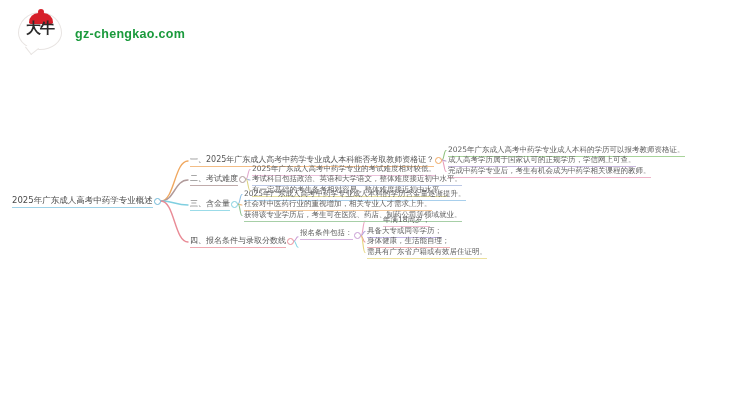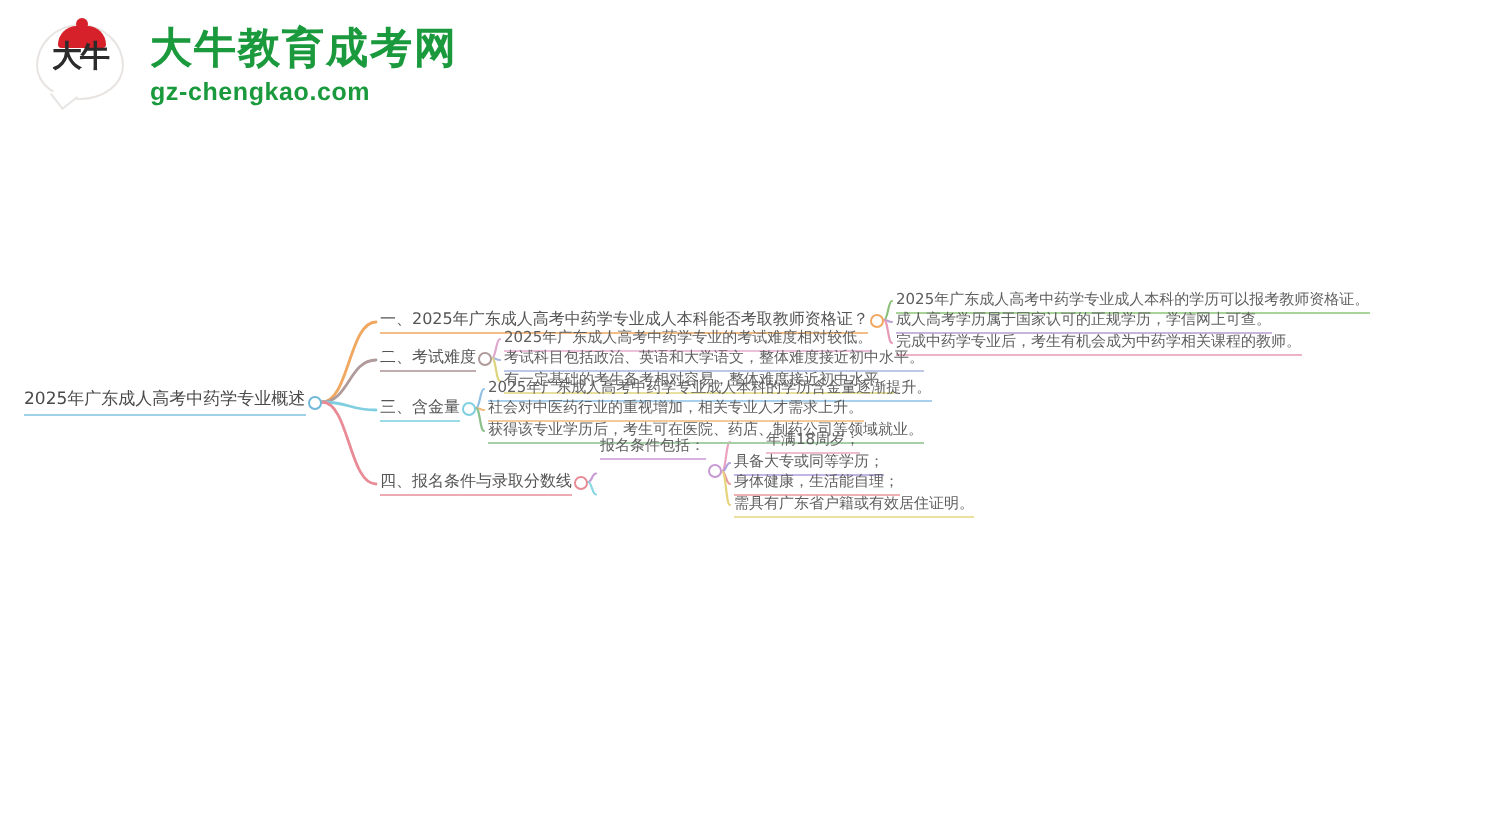--- a/index.html
+++ b/index.html
@@ -154,21 +154,20 @@
 
 <div id="header">
   <div id="logo-block">
     <div id="logo-mark">
       <div class="bubble"></div>
       <div class="bubble-tail"></div>
       <div class="redcap"></div>
       <div class="cn">大牛</div>
     </div>
     <div id="logo-text">
-      <div id="logo-cn">大牛教育成考网</div>
       <div id="logo-en">gz-chengkao.com</div>
     </div>
   </div>
 </div>
 
 <div id="mindmap">
   <svg id="edges" viewBox="0 0 750 410" width="750" height="410">
       <path d="M161,201 C174.5,201 174.5,161 188,161" stroke="#f0a860" stroke-width="1.4" fill="none" stroke-linecap="round"></path>
       <path d="M442,160 C444,160 444,150.5 446,150.5" stroke="#8cc07a" stroke-width="1.1" fill="none" stroke-linecap="round"></path>
       <path d="M442,160 C444,160 444,161 446,161" stroke="#b9a2cf" stroke-width="1.1" fill="none" stroke-linecap="round"></path>
@@ -201,19 +200,19 @@
     <div class="node lvl2" style="left: 252px; top: 162.5px;"><span>2025年广东成人高考中药学专业的考试难度相对较低。</span><span class="underline" style="background: rgb(236, 192, 218);"></span></div>
     <div class="node lvl2" style="left: 252px; top: 173px;"><span>考试科目包括政治、英语和大学语文，整体难度接近初中水平。</span><span class="underline" style="background: rgb(188, 200, 230);"></span></div>
     <div class="node lvl2" style="left: 252px; top: 183.5px;"><span>有一定基础的考生备考相对容易，整体难度接近初中水平。</span><span class="underline" style="background: rgb(230, 223, 157);"></span></div>
     <div class="node lvl1" style="left: 190px; top: 198px;"><span>三、含金量</span><span class="underline" style="background: rgb(155, 219, 232);"></span></div>
     <div class="dot" style="left: 230.5px; top: 200.5px; border: 1.3px solid rgb(127, 207, 224);"></div>
     <div class="node lvl2" style="left: 244px; top: 187.5px;"><span>2025年广东成人高考中药学专业成人本科的学历含金量逐渐提升。</span><span class="underline" style="background: rgb(168, 207, 236);"></span></div>
     <div class="node lvl2" style="left: 244px; top: 198px;"><span>社会对中医药行业的重视增加，相关专业人才需求上升。</span><span class="underline" style="background: rgb(245, 202, 156);"></span></div>
     <div class="node lvl2" style="left: 244px; top: 208.5px;"><span>获得该专业学历后，考生可在医院、药店、制药公司等领域就业。</span><span class="underline" style="background: rgb(167, 207, 167);"></span></div>
     <div class="node lvl1" style="left: 190px; top: 235px;"><span>四、报名条件与录取分数线</span><span class="underline" style="background: rgb(239, 169, 178);"></span></div>
     <div class="dot" style="left: 286.5px; top: 237.5px; border: 1.3px solid rgb(233, 139, 150);"></div>
-    <div class="node lvl2" style="left: 300px; top: 217px;"><span>报名条件包括：</span><span class="underline" style="background: rgb(214, 178, 224);"></span></div>
+    <div class="node lvl2" style="left: 300px; top: 227px;"><span>报名条件包括：</span><span class="underline" style="background: rgb(214, 178, 224);"></span></div>
     <div class="dot" style="left: 353.5px; top: 232.25px; border: 1.3px solid rgb(199, 154, 212);"></div>
     <div class="node lvl3" style="left: 383px; top: 214px;"><span>年满18周岁；</span><span class="underline" style="background: rgb(240, 188, 208);"></span></div>
     <div class="node lvl3" style="left: 367px; top: 224.5px;"><span>具备大专或同等学历；</span><span class="underline" style="background: rgb(195, 182, 230);"></span></div>
     <div class="node lvl3" style="left: 367px; top: 235px;"><span>身体健康，生活能自理；</span><span class="underline" style="background: rgb(240, 177, 180);"></span></div>
     <div class="node lvl3" style="left: 367px; top: 245.5px;"><span>需具有广东省户籍或有效居住证明。</span><span class="underline" style="background: rgb(236, 224, 156);"></span></div>
   </div>
 
 </body></html>

